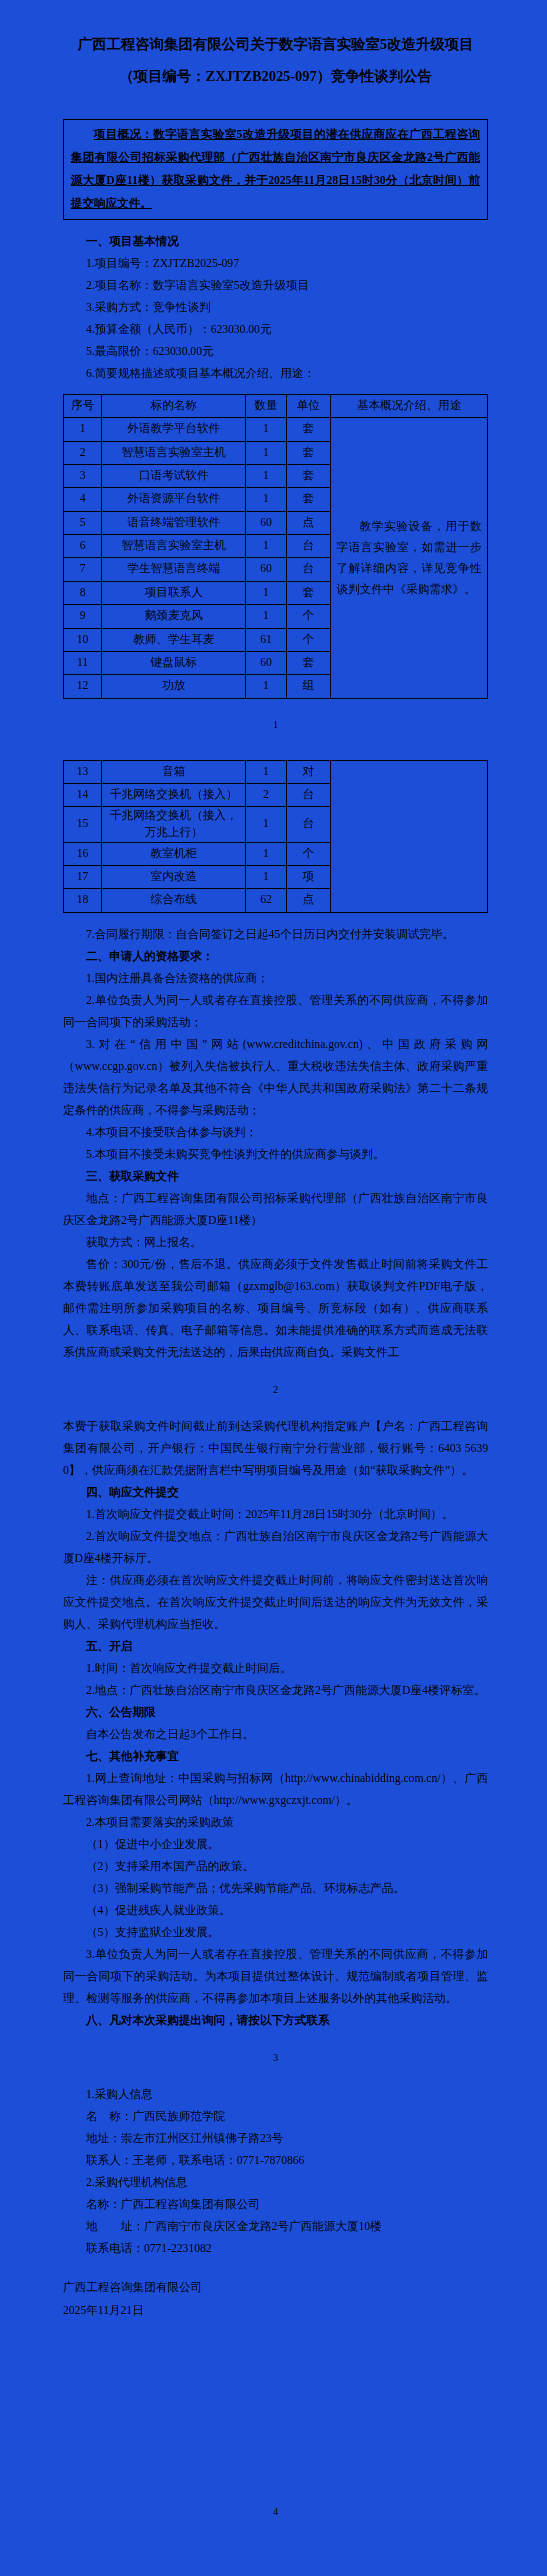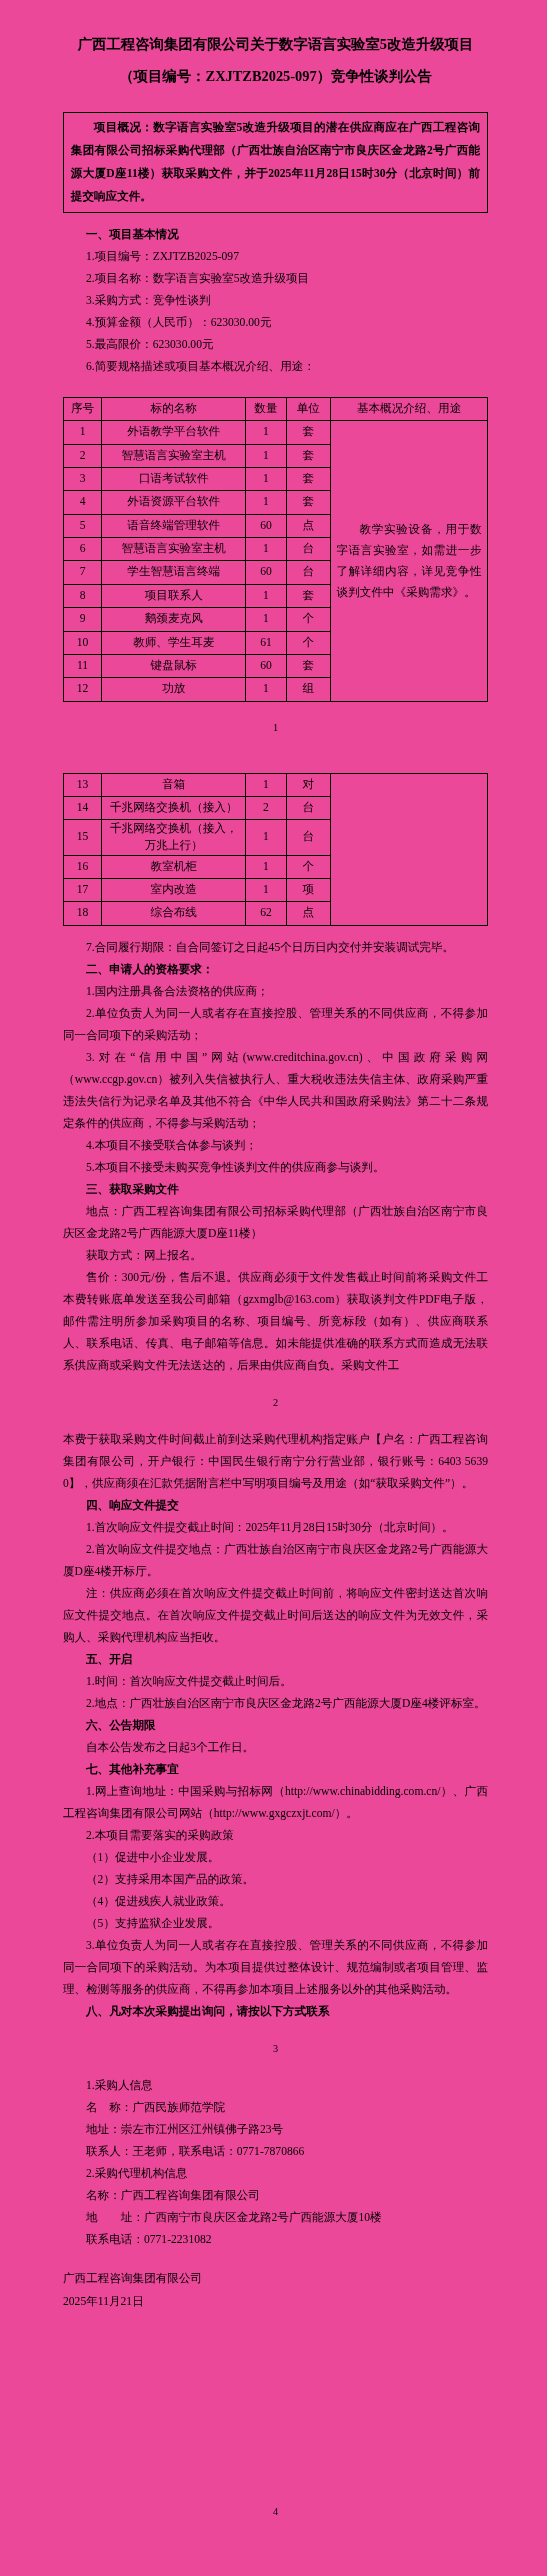--- a/index.html
+++ b/index.html
@@ -1,29 +1,29 @@
 <!DOCTYPE html>
 <html style="font-size:11px"><head>
 <meta charset="utf-8">
 <style>
   html,body{margin:0;padding:0;background:#ffffff;}
   .document{
     width:548px;height:2576px;box-sizing:border-box;overflow:hidden;
     display:flex;flex-direction:column;
     padding:29px 60px 0 63px;
-    background:#ec4899;color:#000;
+    background:#1d4ed8;color:#000;
     font-family:"Liberation Serif","DejaVu Serif",serif;
   }
   .doc-title{margin:0;text-align:center;font-size:14.4px;font-weight:bold;line-height:31.5px;}
-  .overview-box{border:0.7px solid #000;margin-top:20px;padding:3.4px 6.8px;}
+  .overview-box{border:0.7px solid #000;margin-top:27px;padding:3.4px 6.8px;text-decoration:underline;}
   .overview-box p{margin:0;font-size:11.6px;font-weight:bold;line-height:23px;text-align:justify;text-indent:23px;}
   .body-block{margin-top:11px;}
   .p{margin:0;font-size:11.6px;line-height:22px;text-align:justify;text-indent:23px;}
   .heading{font-weight:bold;}
-  .spec-table{width:100%;border-collapse:collapse;table-layout:fixed;margin-top:19px;font-size:11.6px;border-radius:27px;}
+  .spec-table{width:100%;border-collapse:collapse;table-layout:fixed;margin-top:9px;font-size:11.6px;border-radius:27px;}
   .spec-table td{border:0.7px solid #000;text-align:center;vertical-align:middle;height:21px;padding:0.7px 2.1px;line-height:16.4px;}
   .spec-table td.note-cell{text-align:justify;vertical-align:middle;padding:2.7px 5.5px;}
   .note-cell p{margin:0;font-size:11.6px;line-height:21px;text-align:justify;text-indent:23px;}
   .page-num{margin:15px 0;text-align:center;font-size:10.3px;line-height:22px;}
   .sig-block{margin-top:16.4px;}
   .sig{margin:0;font-size:11.6px;line-height:23px;text-align:left;text-indent:0;}
   .flex-grow{flex:1 1 auto;min-height:0;}
   .bottom-pad{height:53px;flex:0 0 auto;}
 </style>
 </head>
@@ -238,20 +238,21 @@
     <p class="p heading">六、公告期限</p>
     <p class="p">自本公告发布之日起3个工作日。</p>
   </div>
 
   <div>
     <p class="p heading">七、其他补充事宜</p>
     <p class="p">1.网上查询地址：中国采购与招标网（http://www.chinabidding.com.cn/）、广西工程咨询集团有限公司网站（http://www.gxgczxjt.com/）。</p>
     <p class="p">2.本项目需要落实的采购政策</p>
     <p class="p">（1）促进中小企业发展。</p>
     <p class="p">（2）支持采用本国产品的政策。</p>
+    <p class="p">（3）强制采购节能产品；优先采购节能产品、环境标志产品。</p>
     <p class="p">（4）促进残疾人就业政策。</p>
     <p class="p">（5）支持监狱企业发展。</p>
     <p class="p">3.单位负责人为同一人或者存在直接控股、管理关系的不同供应商，不得参加同一合同项下的采购活动。为本项目提供过整体设计、规范编制或者项目管理、监理、检测等服务的供应商，不得再参加本项目上述服务以外的其他采购活动。</p>
   </div>
 
   <div>
     <p class="p heading">八、凡对本次采购提出询问，请按以下方式联系</p>
   </div>
 
   <div class="page-num">3</div>

